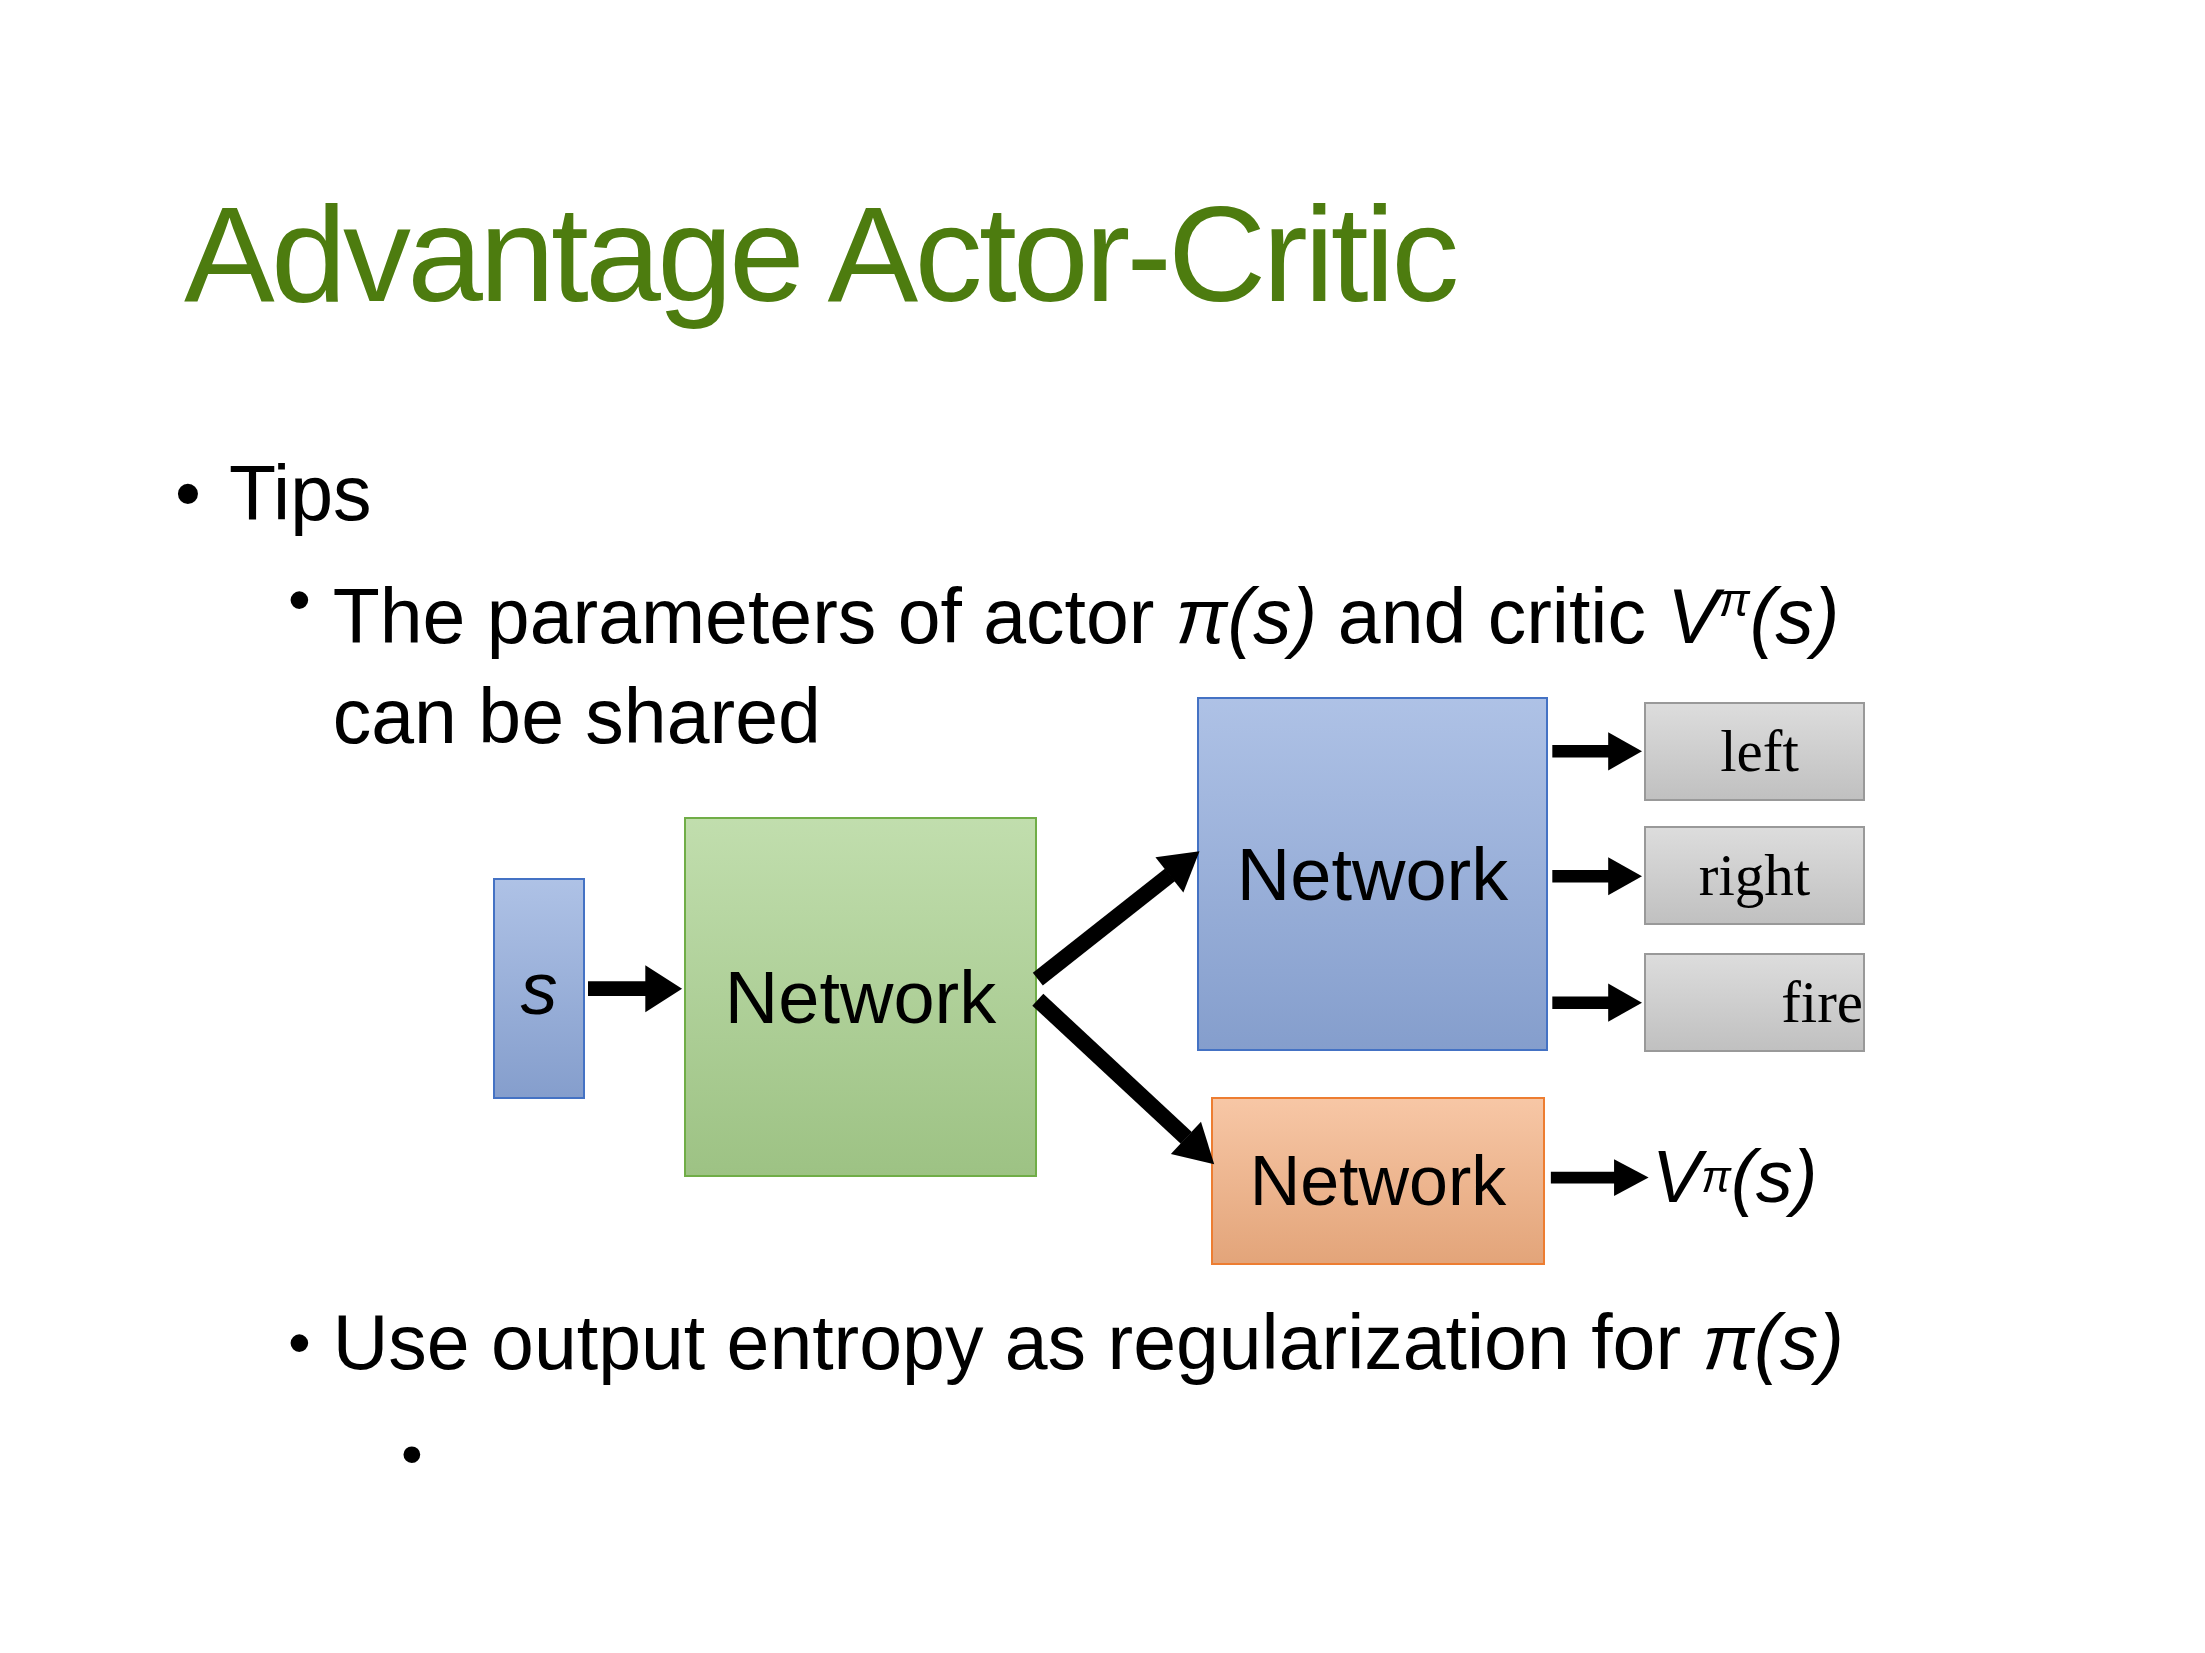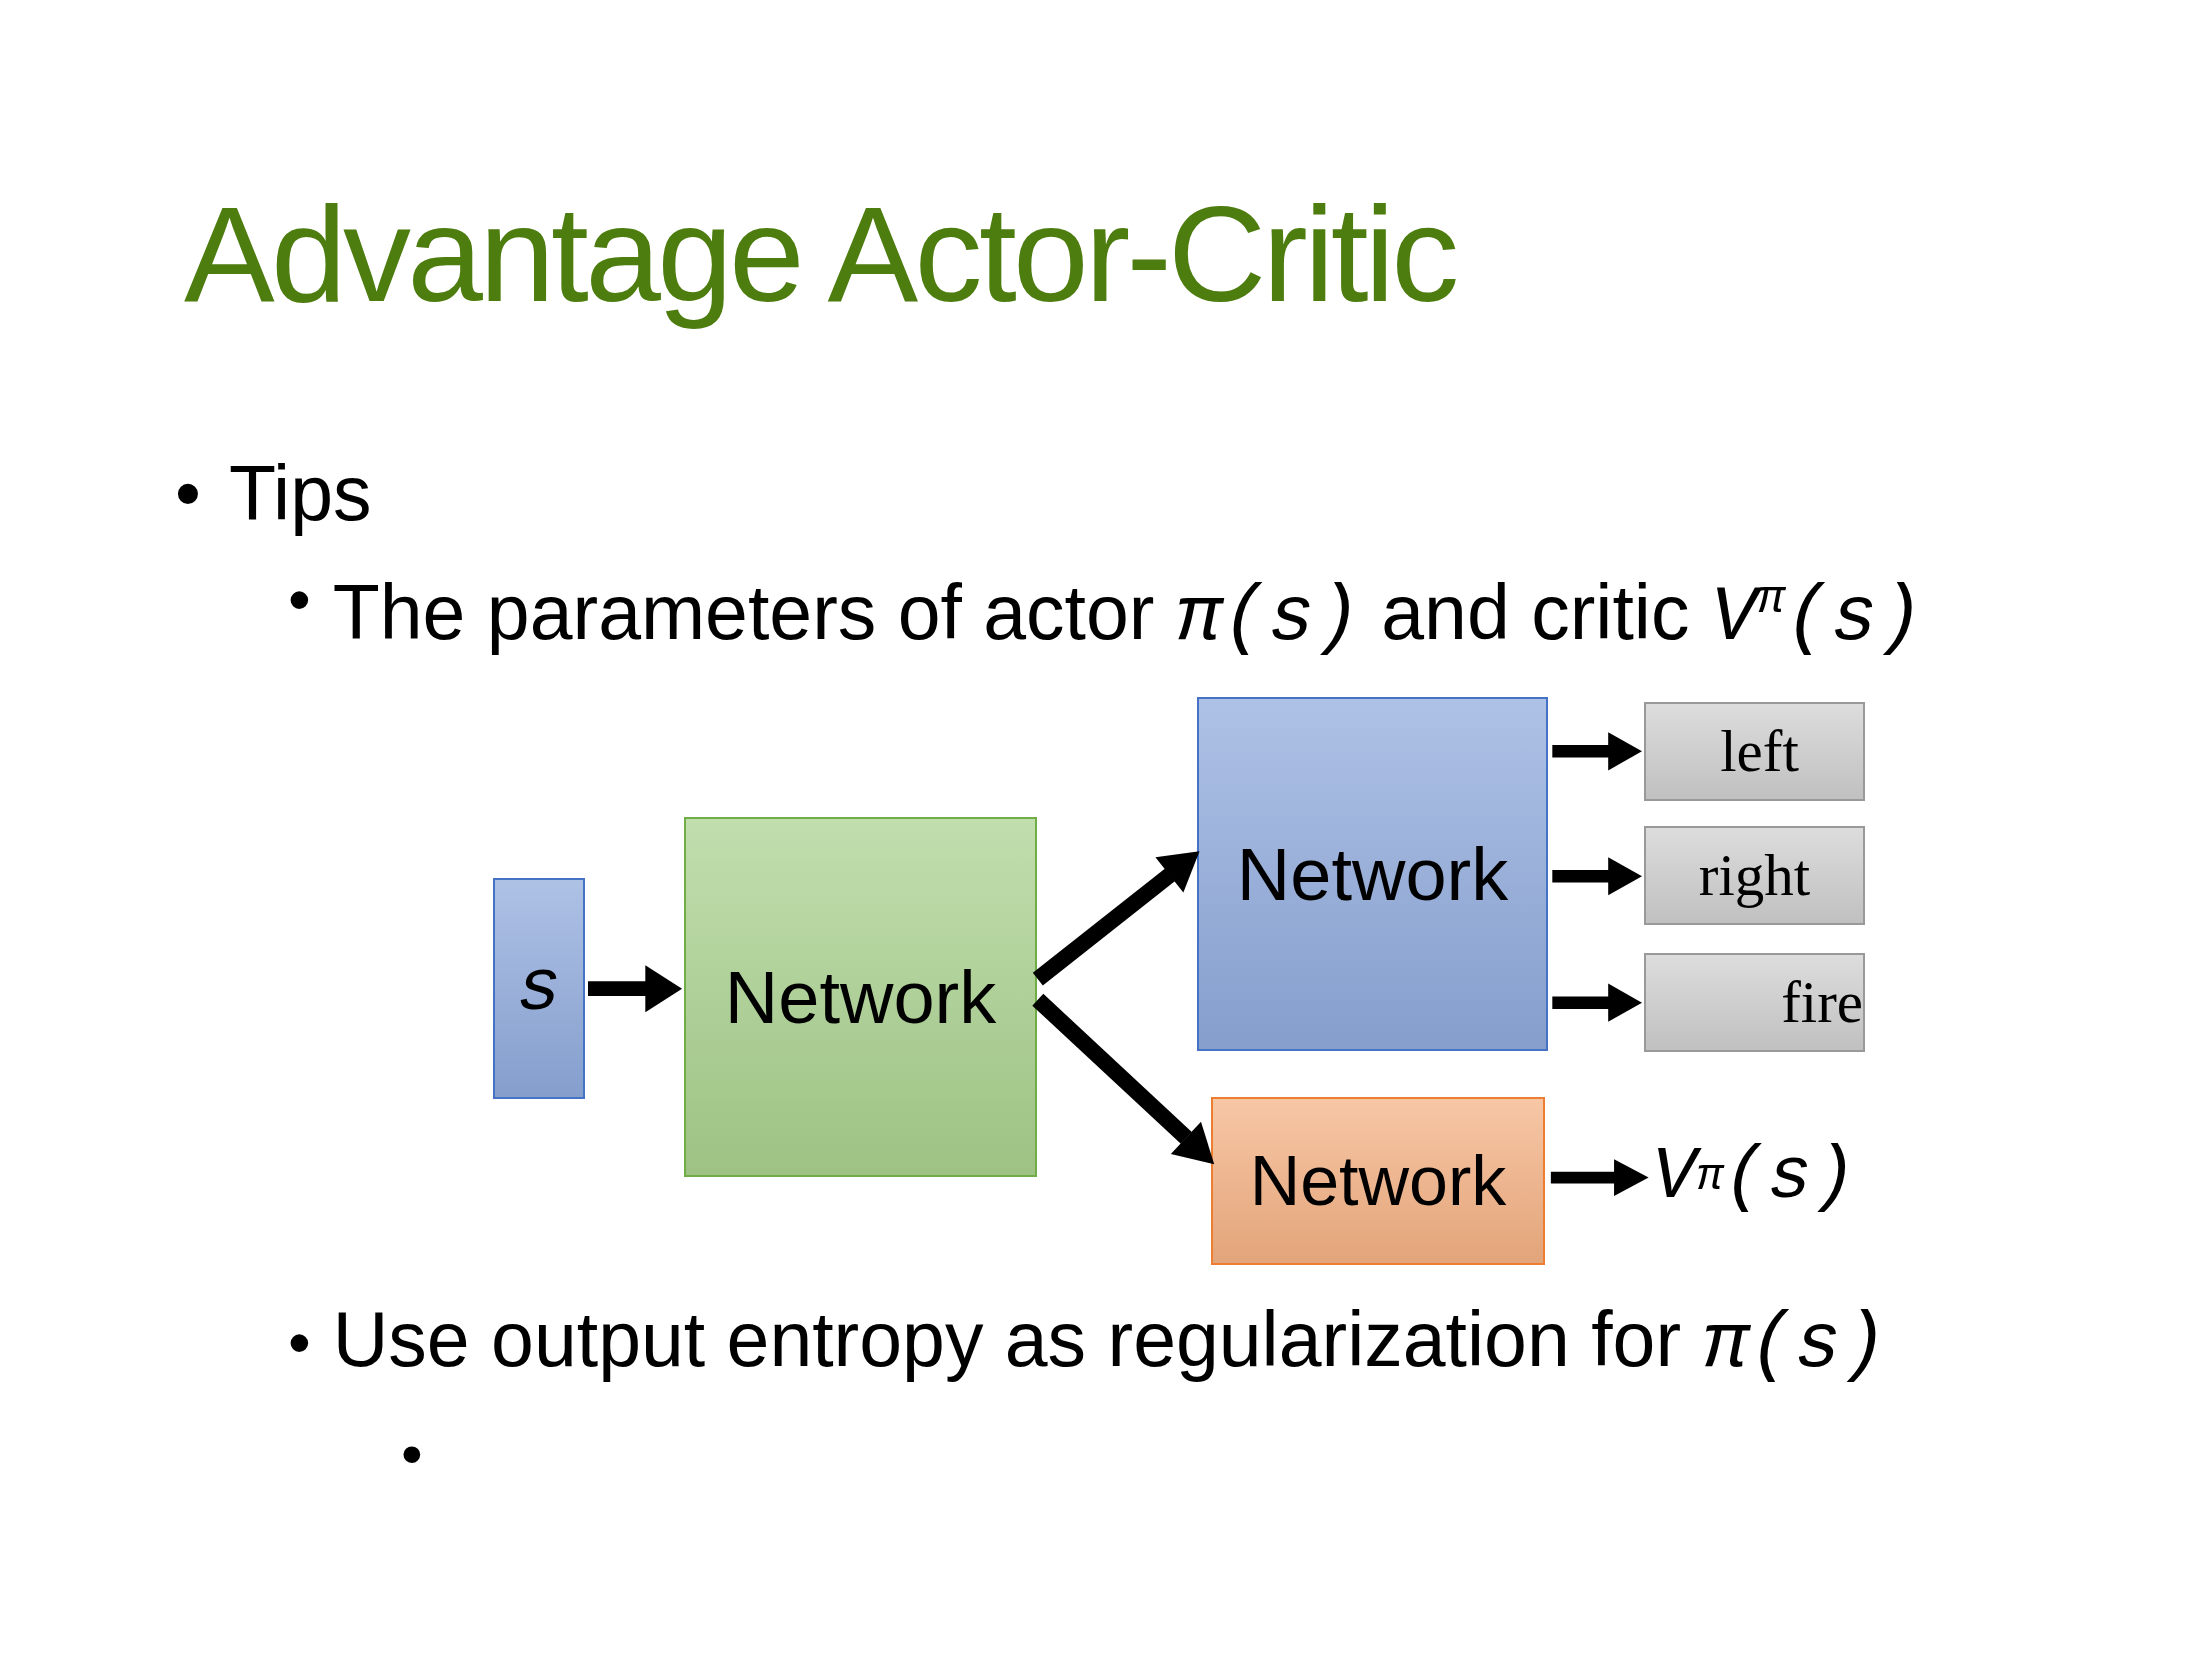--- a/index.html
+++ b/index.html
@@ -18,21 +18,21 @@
 
   .row-shared{left:288px;top:550px;font-size:77px;line-height:100px;display:flex;align-items:flex-start;}
   .row-shared .bullet{font-size:65px;line-height:100px;margin-right:22px;}
 
   .row-entropy{left:288px;top:1294px;height:96px;font-size:77px;}
   .row-entropy .bullet{font-size:65px;margin-right:22px;}
 
   .row-explore{left:401px;top:1407px;height:92px;font-size:74px;}
   .row-explore .bullet{font-size:62px;margin-right:23.5px;}
 
-  .math{font-family:Liberation Mono, monospace;font-style:italic;}
+  .math{font-family:Liberation Sans, sans-serif;font-style:italic;}
   .sup{font-size:.60em;vertical-align:.58em;letter-spacing:0;}
   .gap-left{margin-left:20.6px;}
 
   
   .box{display:flex;align-items:center;justify-content:center;box-sizing:border-box;}
   .shade{background-image:linear-gradient(rgba(255,255,255,.28),rgba(0,0,0,.07));}
 
   .s-box{left:493px;top:878px;width:92px;height:221px;
          background-color:var(--blue_fill);border:2.9px solid var(--blue_border);
          font-size:74px;}
@@ -67,20 +67,21 @@
   <span class="bullet">•</span>
   <span>Tips</span>
 </div>
 
 <div class="abs row-shared">
   <span class="bullet">•</span>
   <div>
     <div>
       <span>The parameters of actor </span><span class="math">π(s)</span><span class="gap-left">and critic </span><span class="math">V</span><span class="math sup">π</span><span class="math">(s)</span>
     </div>
+    <div>can be shared</div>
   </div>
 </div>
 
 <div class="abs box shade s-box">
   <span class="math">s</span>
 </div>
 
 <div class="abs box shade green-box">
   <span>Network</span>
 </div>

